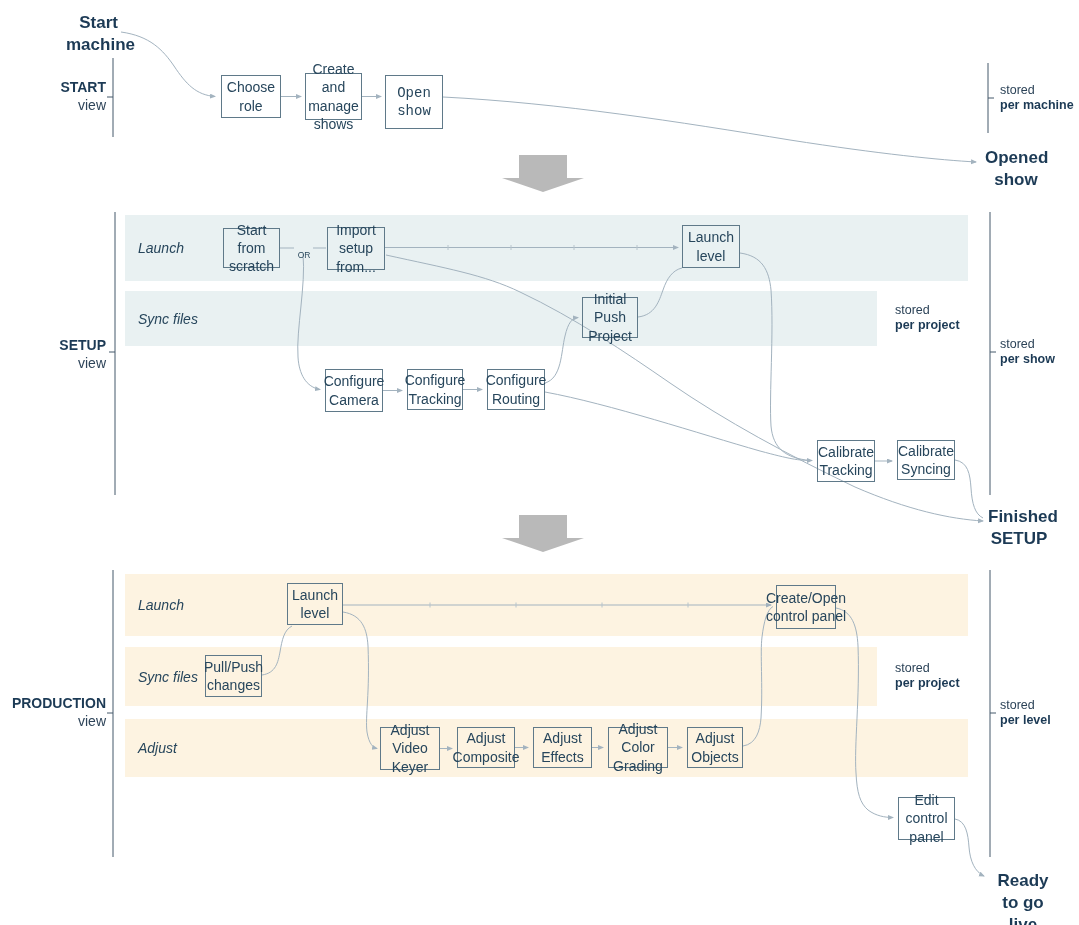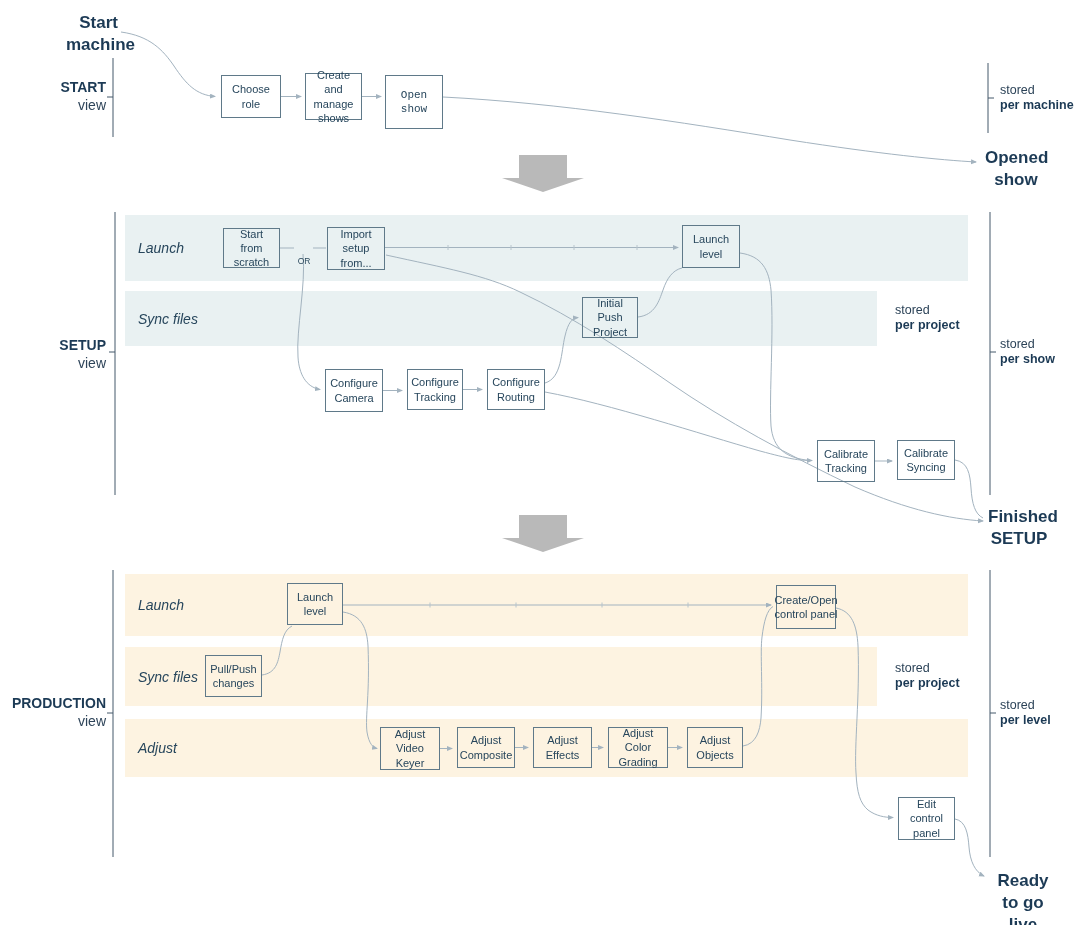--- a/index.html
+++ b/index.html
@@ -6,21 +6,21 @@
   .canvas{position:relative;width:1079px;height:925px;background:#fff;overflow:hidden;
           font-family:"Liberation Sans","DejaVu Sans",sans-serif;}
   .row{position:absolute;z-index:1;display:flex;align-items:center;padding-left:13px;box-sizing:border-box;}
   .row-start{background:var(--row-start-bg,#f1f1f1);}
   .row-setup{background:var(--row-setup-bg,#e9f1f2);}
   .row-prod{background:var(--row-production-bg,#fdf3e1);}
   .rowlabel{font-style:italic;font-size:14px;color:var(--text-dark,#20405a);}
   svg.layer{position:absolute;left:0;top:0;z-index:2;}
   .box{position:absolute;z-index:3;border:1.5px solid var(--box-border,#5f7989);background:transparent;
        display:flex;align-items:center;justify-content:center;text-align:center;
-       font-size:11px;line-height:1.3;color:var(--text-dark,#27465c);box-sizing:border-box;padding:4px;}
+       font-size:14px;line-height:1.3;color:var(--text-dark,#27465c);box-sizing:border-box;padding:4px;}
   .sect{position:absolute;z-index:4;text-align:right;font-size:14px;line-height:1.3;color:var(--text-navy,#1c3a55);}
   .sect .t{font-weight:bold;display:block;}
   .sect .v{display:block;color:#2e4459;}
   .endlabel{position:absolute;z-index:4;font-weight:bold;font-size:17px;line-height:1.3;
             color:var(--text-navy,#1c3a55);text-align:center;}
   .endlabel.right{text-align:right;}
   .stored{position:absolute;z-index:4;font-size:12.5px;line-height:1.22;color:#2b4257;}
   .stored b{color:var(--text-navy,#1c3a55);}
   .stored span{display:block;}
   .or{position:absolute;z-index:4;font-size:8.5px;color:#2c4a5e;text-align:center;}
@@ -184,21 +184,21 @@
   </div>
   <div class="sect" style="left:2px;top:694px;width:104px;">
     <span class="t">PRODUCTION</span>
     <span class="v">view</span>
   </div>
 
   <div class="endlabel right" style="left:66px;top:12px;width:52px;">Start machine</div>
   <div class="endlabel" style="left:985px;top:147px;width:62px;">Opened show</div>
   <div class="endlabel" style="left:988px;top:506px;width:62px;">Finished SETUP</div>
   <div class="endlabel" style="left:992px;top:870px;width:62px;">Ready to go live</div>
-  <div class="or" style="left:295px;top:256px;width:18px;">OR</div>
+  <div class="or" style="left:295px;top:250px;width:18px;">OR</div>
 
   <div class="stored" style="left:1000px;top:83px;">
     <span>stored</span>
     <b>per machine</b>
   </div>
   <div class="stored" style="left:895px;top:303px;">
     <span>stored</span>
     <b>per project</b>
   </div>
   <div class="stored" style="left:1000px;top:337px;">

